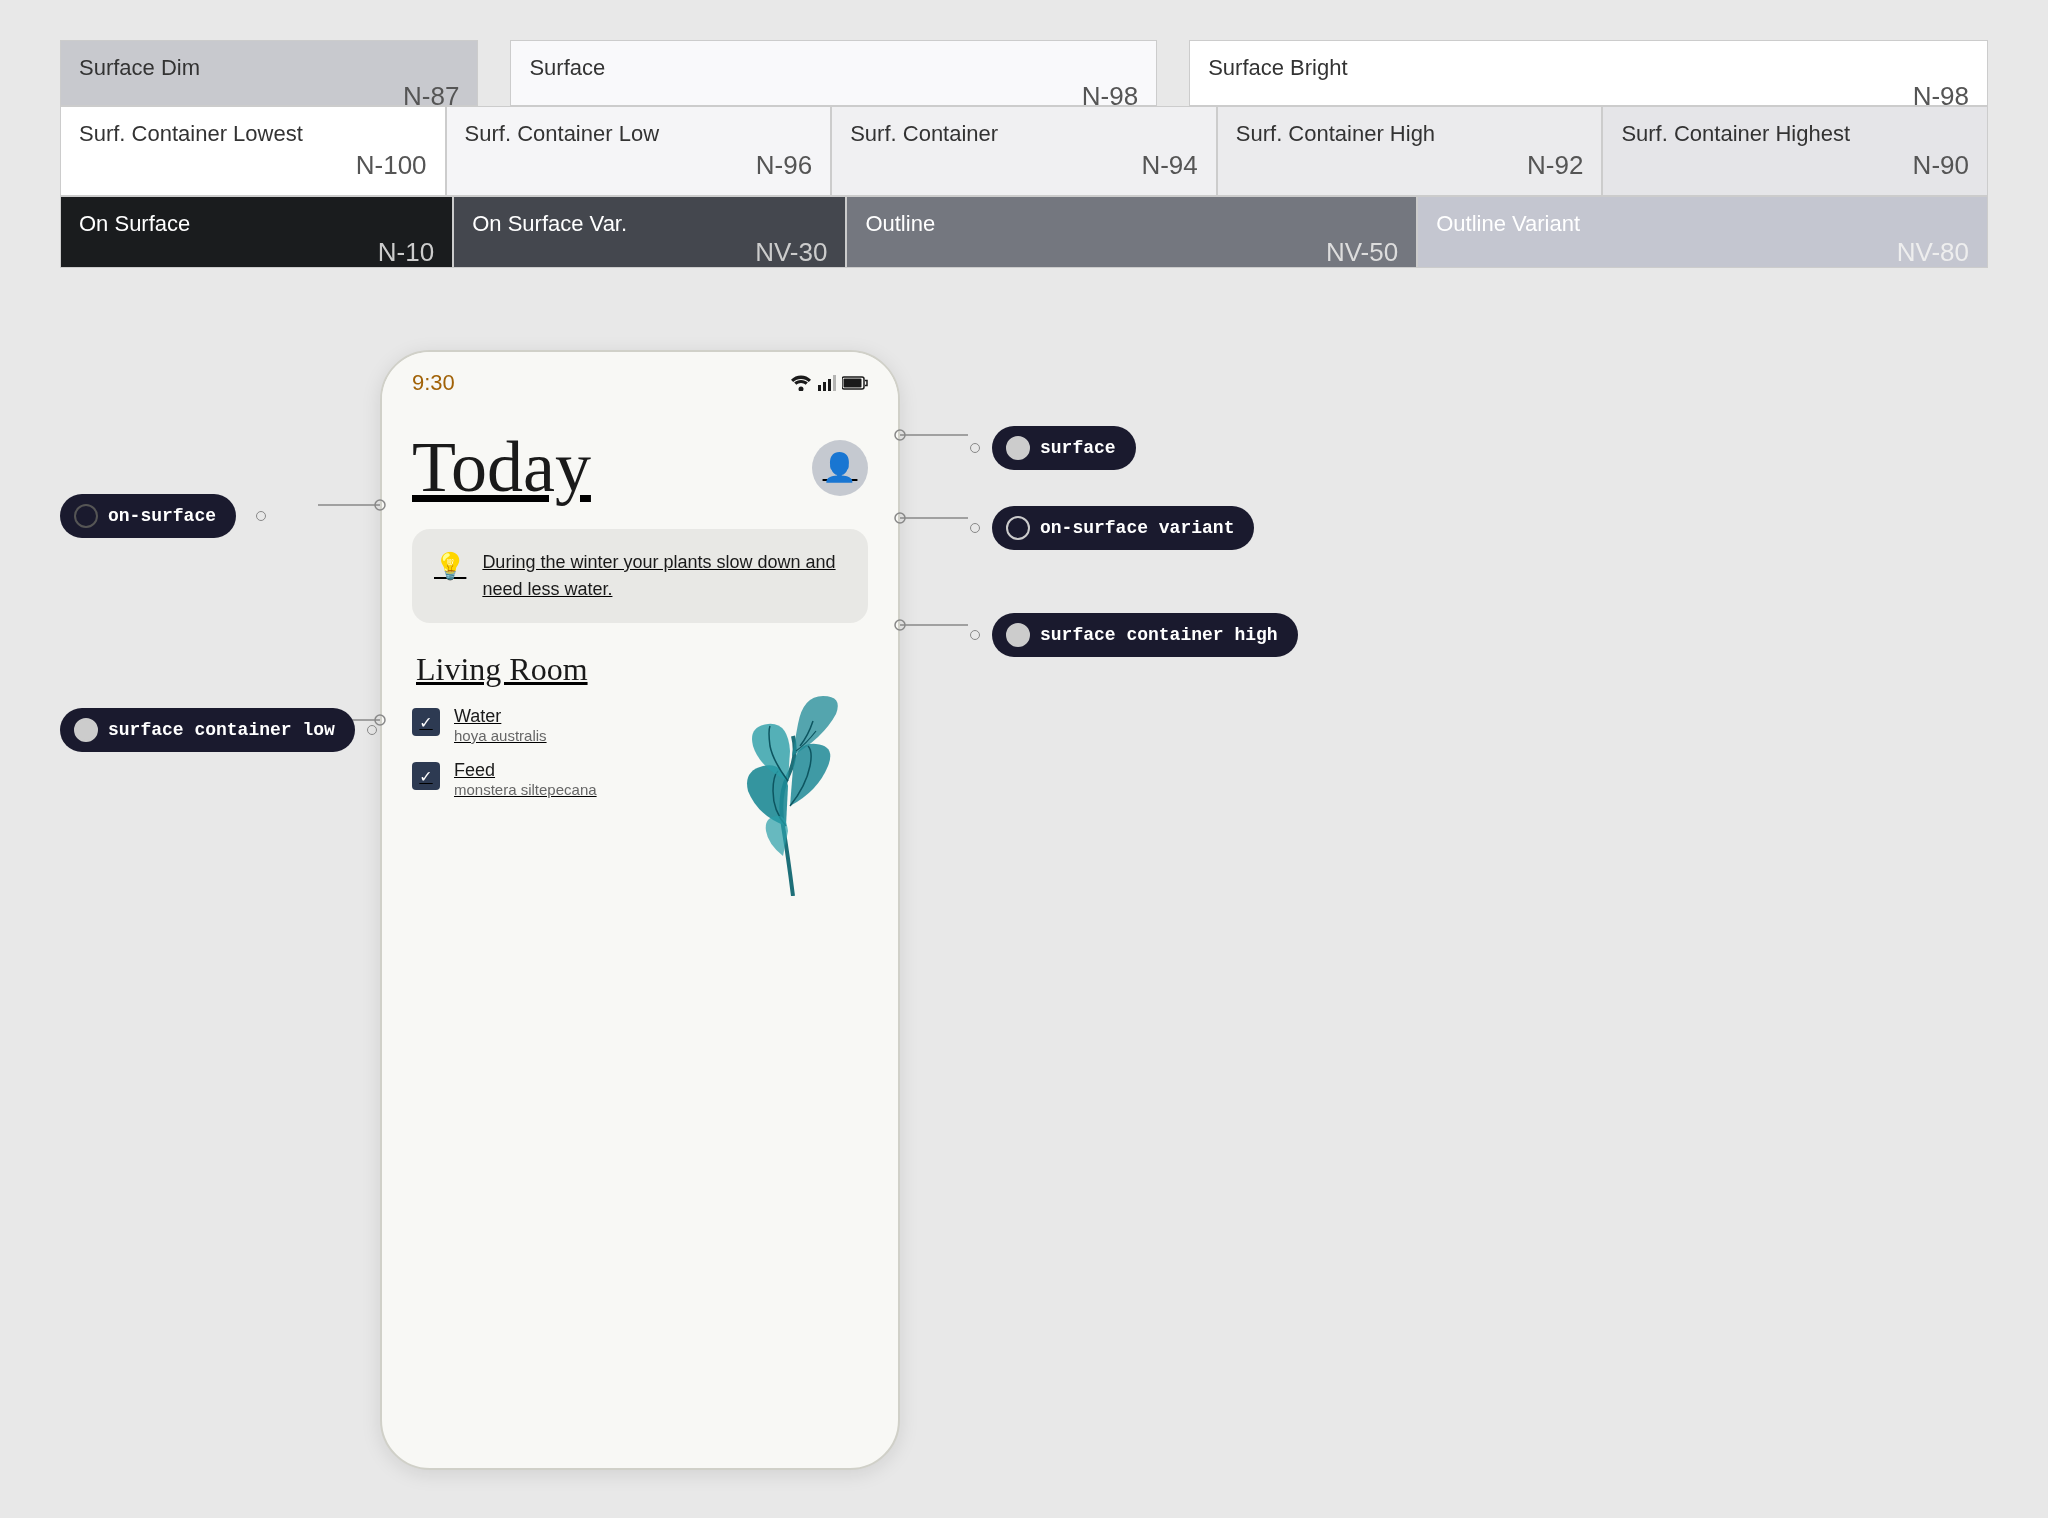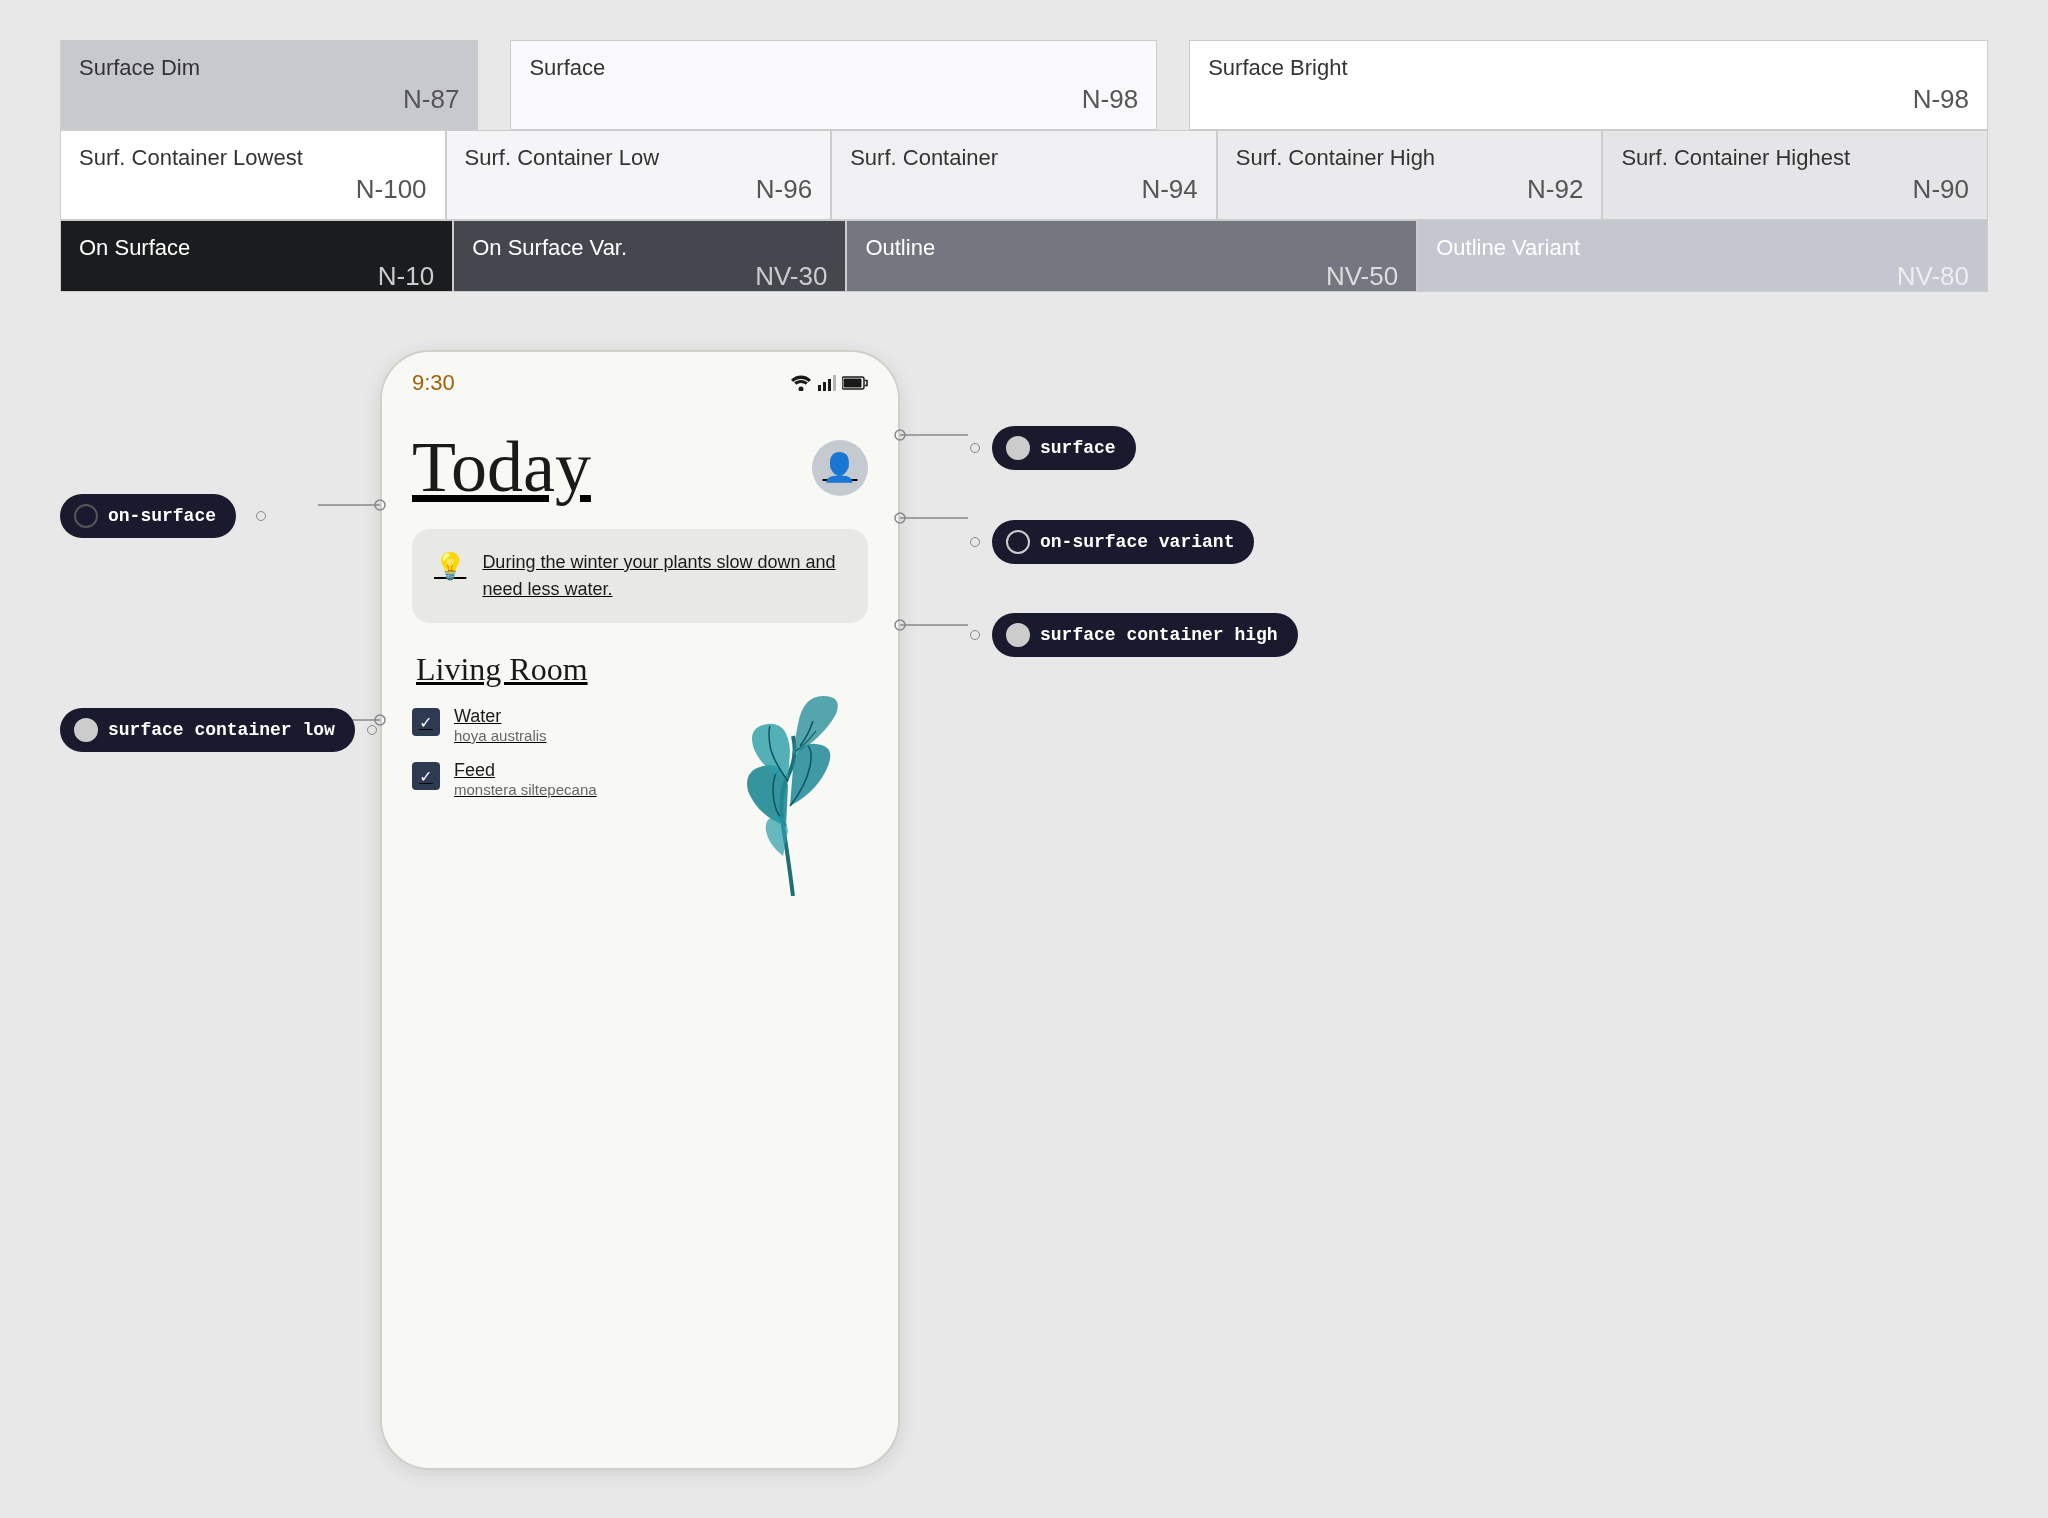--- a/index.html
+++ b/index.html
@@ -41,21 +41,21 @@
       color: #333;
     }
 
     .palette-cell .cell-value {
       font-size: 26px;
       color: #555;
       text-align: right;
     }
 
     
-    .row1 { height: 90px; gap: 32px; }
+    .row1 { height: 66px; gap: 32px; }
     .cell-surface-dim { background: #c8c8c8; flex: 2.5; }
     .cell-surface { background: #f9f9f9; flex: 4; }
     .cell-surface-bright { background: #ffffff; flex: 5; }
 
     
     .row2 { height: 90px; }
 
     
     .row3 { height: 72px; }
 
@@ -413,21 +413,21 @@
   </div>
 
   <div class="annotation" style="position:absolute; top: 164px; left: 60px; align-items:center; gap:20px;">
     <div class="annotation-badge">
       <div style="width:24px; height:24px; border:2px solid #555; border-radius:50%; background:transparent;"></div>
       <span>on-surface</span>
     </div>
     <div style="width:10px; height:10px; border-radius:50%; border:1.5px solid #888; background:transparent;"></div>
   </div>
 
-  <div class="annotation" style="position:absolute; top: 190px; left: 970px; align-items:center; gap:12px;">
+  <div class="annotation" style="position:absolute; top: 176px; left: 970px; align-items:center; gap:12px;">
     <div style="width:10px; height:10px; border-radius:50%; border:1.5px solid #888; background:transparent;"></div>
     <div class="annotation-badge">
       <div style="width:24px; height:24px; border:2px solid #ccc; border-radius:50%; background:transparent;"></div>
       <span>on-surface variant</span>
     </div>
   </div>
 
   <div class="annotation" style="position:absolute; top: 283px; left: 970px; align-items:center; gap:12px;">
     <div style="width:10px; height:10px; border-radius:50%; border:1.5px solid #888; background:transparent;"></div>
     <div class="annotation-badge">

